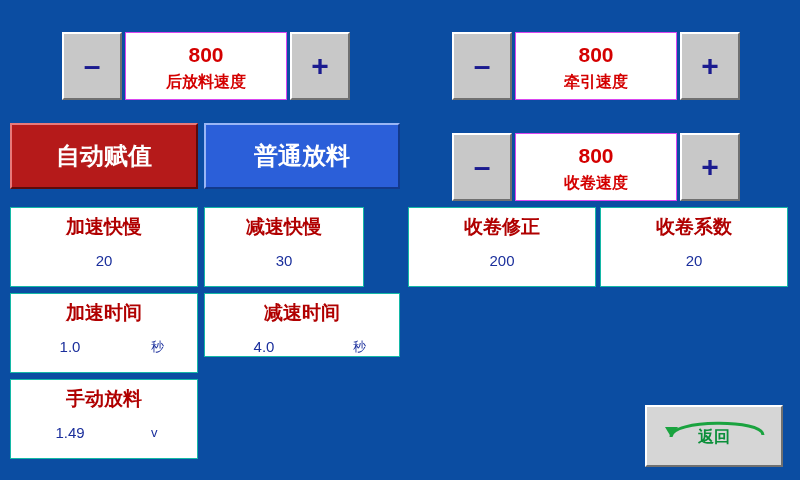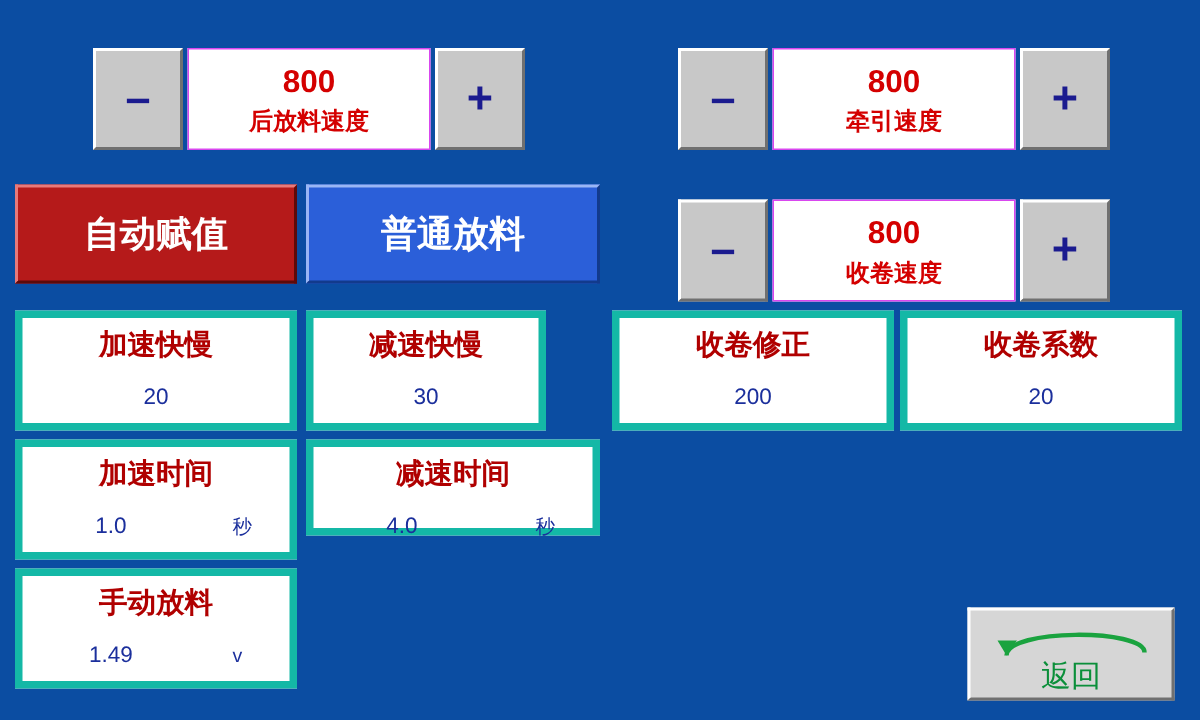--- a/index.html
+++ b/index.html
@@ -105,21 +105,21 @@
     border-left: 2px solid #9ab6f5;
     border-right: 2px solid #123a8c;
     border-bottom: 2px solid #123a8c;
     box-sizing: border-box;
   }
 
   
   .cell {
     position: absolute;
     background: #ffffff;
-    border: 5px solid #14b8a6;
+    border: 1px solid #14b8a6;
     box-sizing: border-box;
   }
   .cell-title {
     position: absolute;
     left: 0; right: 0;
     top: 9px;
     text-align: center;
     color: #b00000;
     font-size: 19px;
     font-weight: bold;
@@ -149,23 +149,23 @@
     width: 138px;
     height: 62px;
     background: #d6d6d6;
     display: flex;
     align-items: flex-end;
     justify-content: center;
     cursor: pointer;
   }
   .returnbtn .rb-label {
     color: #0b8f3a;
-    font-size: 20px;
-    font-weight: normal;
-    margin-bottom: 1px;
+    font-size: 16px;
+    font-weight: bold;
+    margin-bottom: 17px;
   }
   .returnbtn svg {
     position: absolute;
     left: 14px;
     top: 4px;
   }
 </style>
 </head>
 <body>
 

